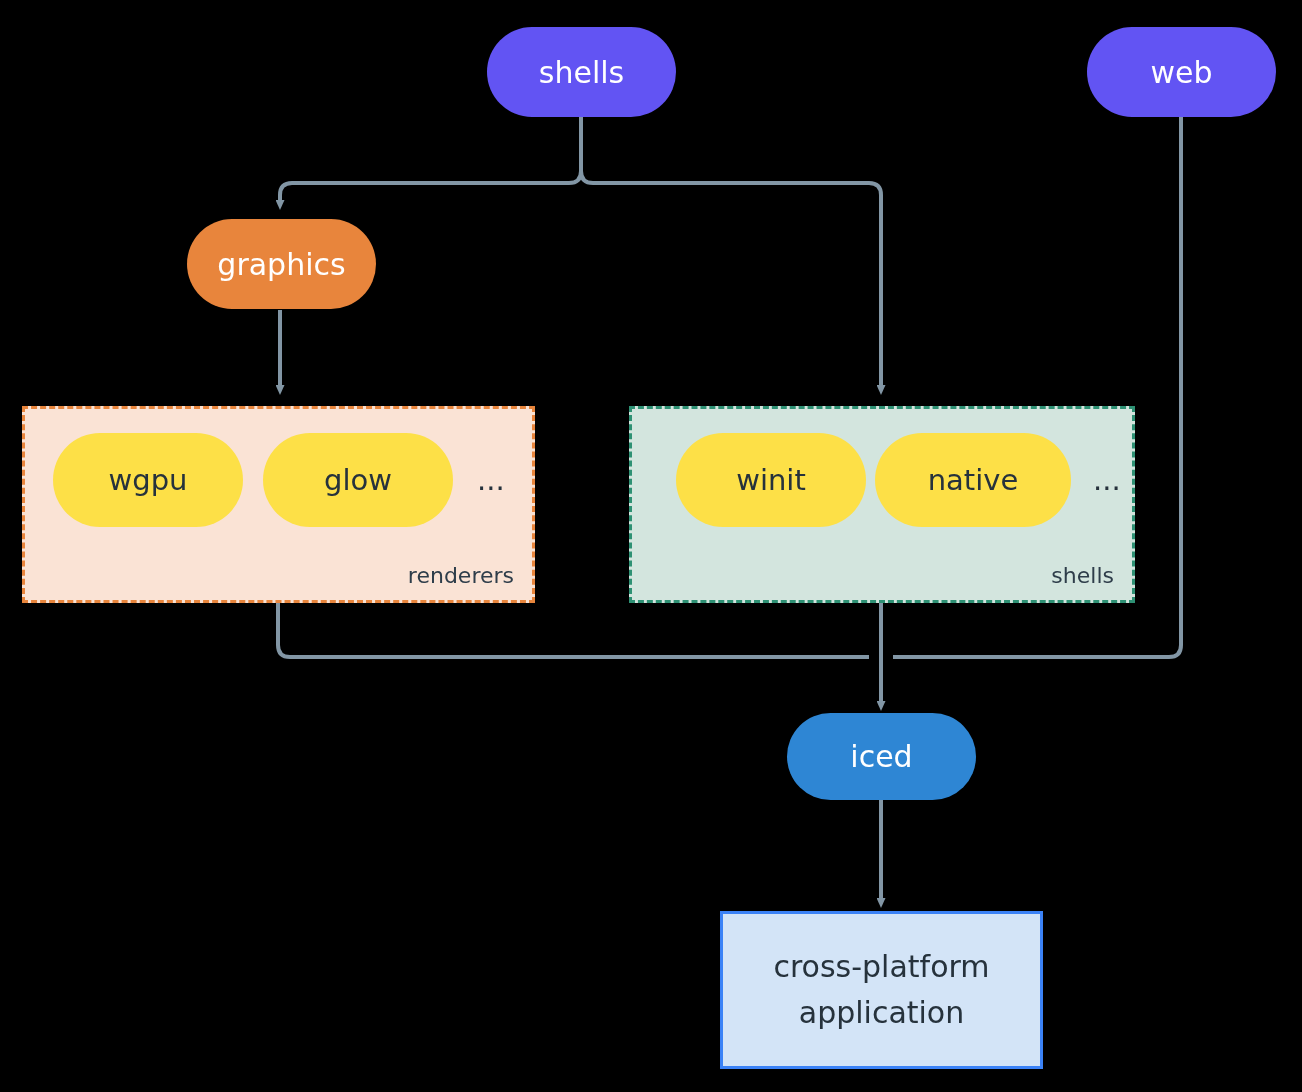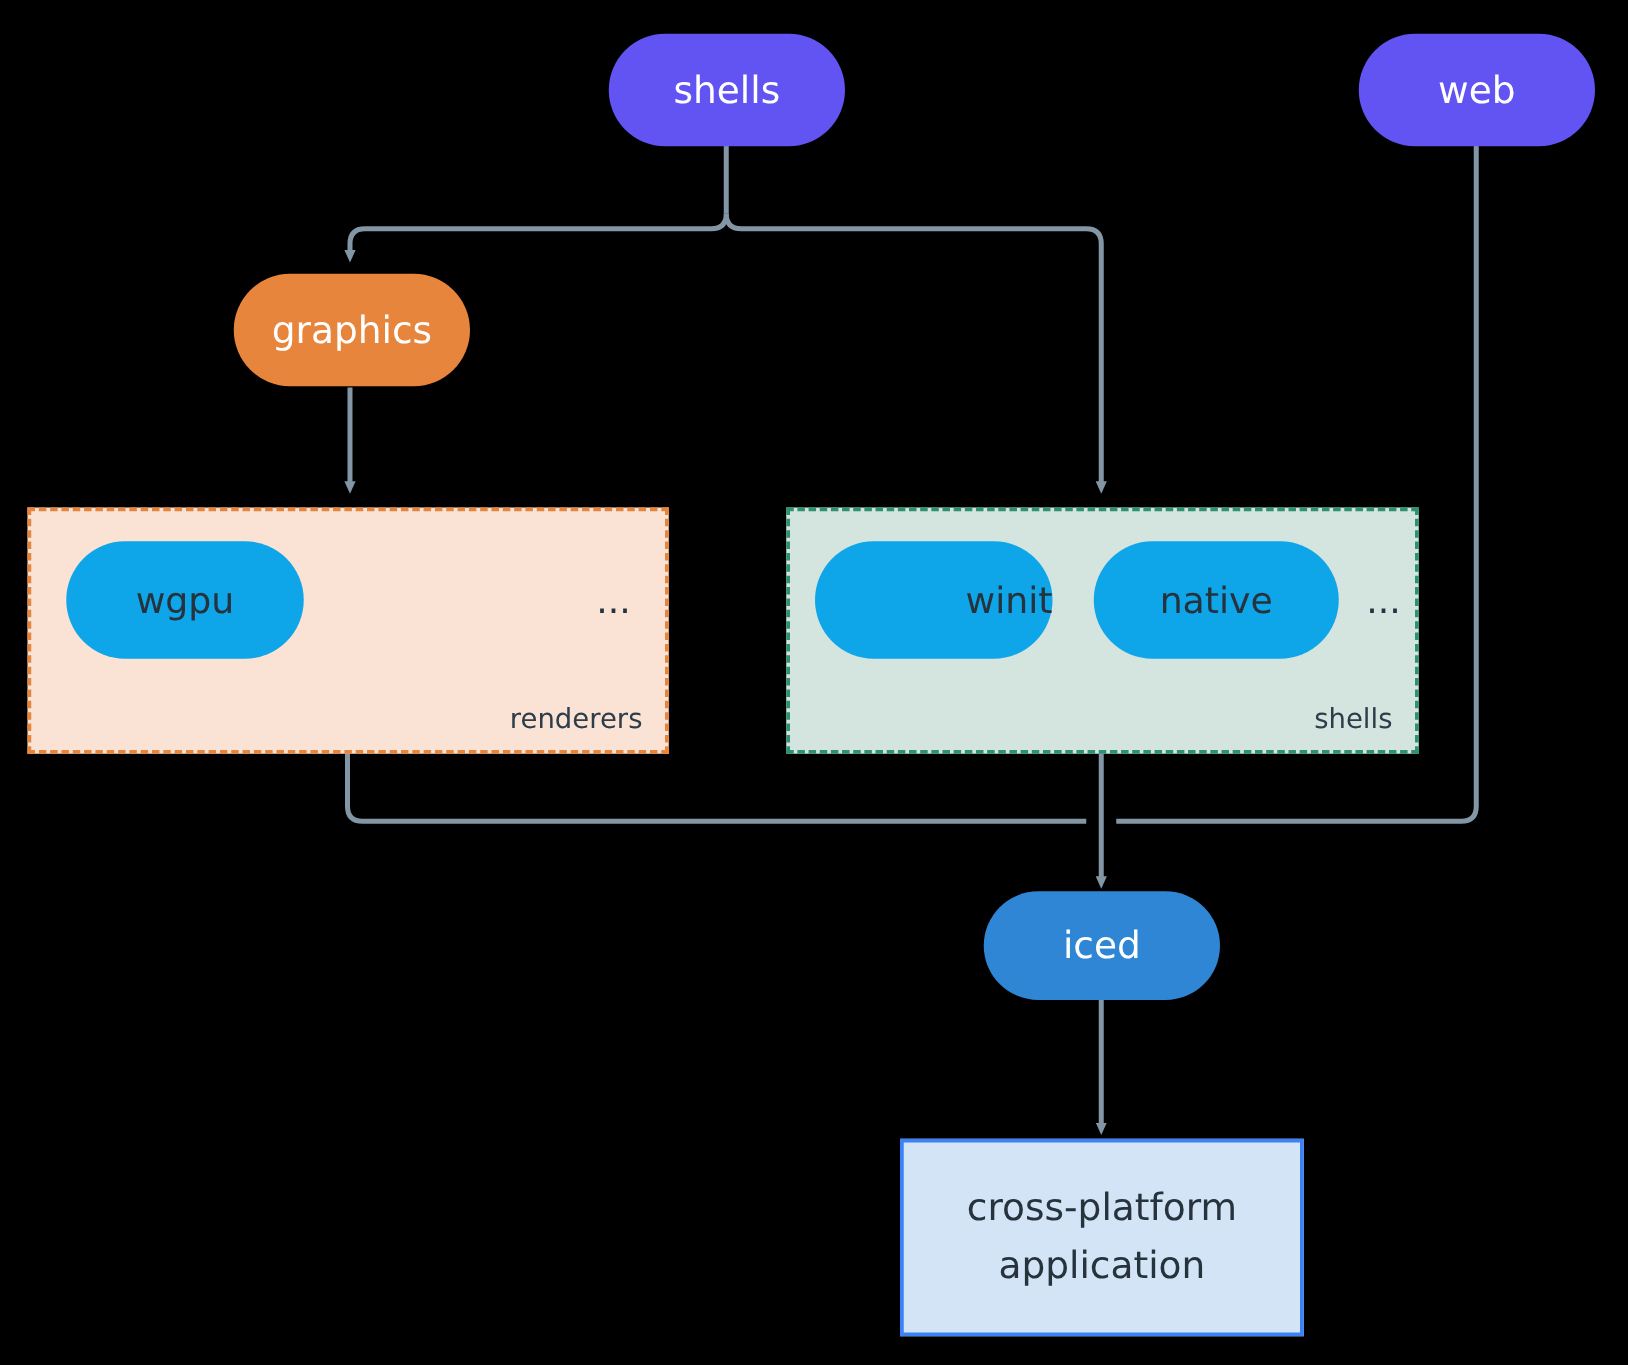--- a/index.html
+++ b/index.html
@@ -58,21 +58,21 @@
   }
   .group-shells {
     background: #D3E5DE;
     border: 3px dashed #2E9174;
   }
   .inner-pill {
     position: absolute;
     display: flex;
     align-items: center;
     justify-content: center;
-    background: #0ea5e9;
+    background: #fde047;
     border-radius: 999px;
     color: #26323C;
     font-size: 29px;
     box-sizing: border-box;
   }
   .ellipsis {
     position: absolute;
     color: #26323C;
     font-size: 29px;
     line-height: 1;
@@ -137,26 +137,29 @@
   </div>
 
   <div class="node pill-native" style="left:1087px; top:27px; width:189px; height:90px;">
     <span>web</span>
   </div>
 
   <div class="group-box group-renderers" style="left:22px; top:406px; width:513px; height:197px;">
     <div class="inner-pill" style="left:28px; top:24px; width:190px; height:94px;">
       <span>wgpu</span>
     </div>
+    <div class="inner-pill" style="left:238px; top:24px; width:190px; height:94px;">
+      <span>glow</span>
+    </div>
     <div class="ellipsis" style="left:452px; top:56px; height:30px;">...</div>
     <div class="group-label" style="right:18px; bottom:12px;">renderers</div>
   </div>
 
   <div class="group-box group-shells" style="left:629px; top:406px; width:506px; height:197px;">
-    <div class="inner-pill" style="left:20px; top:24px; width:190px; height:94px;justify-content:flex-end;">
+    <div class="inner-pill" style="left:44px; top:24px; width:190px; height:94px;">
       <span>winit</span>
     </div>
     <div class="inner-pill" style="left:243px; top:24px; width:196px; height:94px;">
       <span>native</span>
     </div>
     <div class="ellipsis" style="left:461px; top:56px; height:30px;">...</div>
     <div class="group-label" style="right:18px; bottom:12px;">shells</div>
   </div>
 
   <div class="node pill-iced" style="left:787px; top:713px; width:189px; height:87px;text-align:right;">

